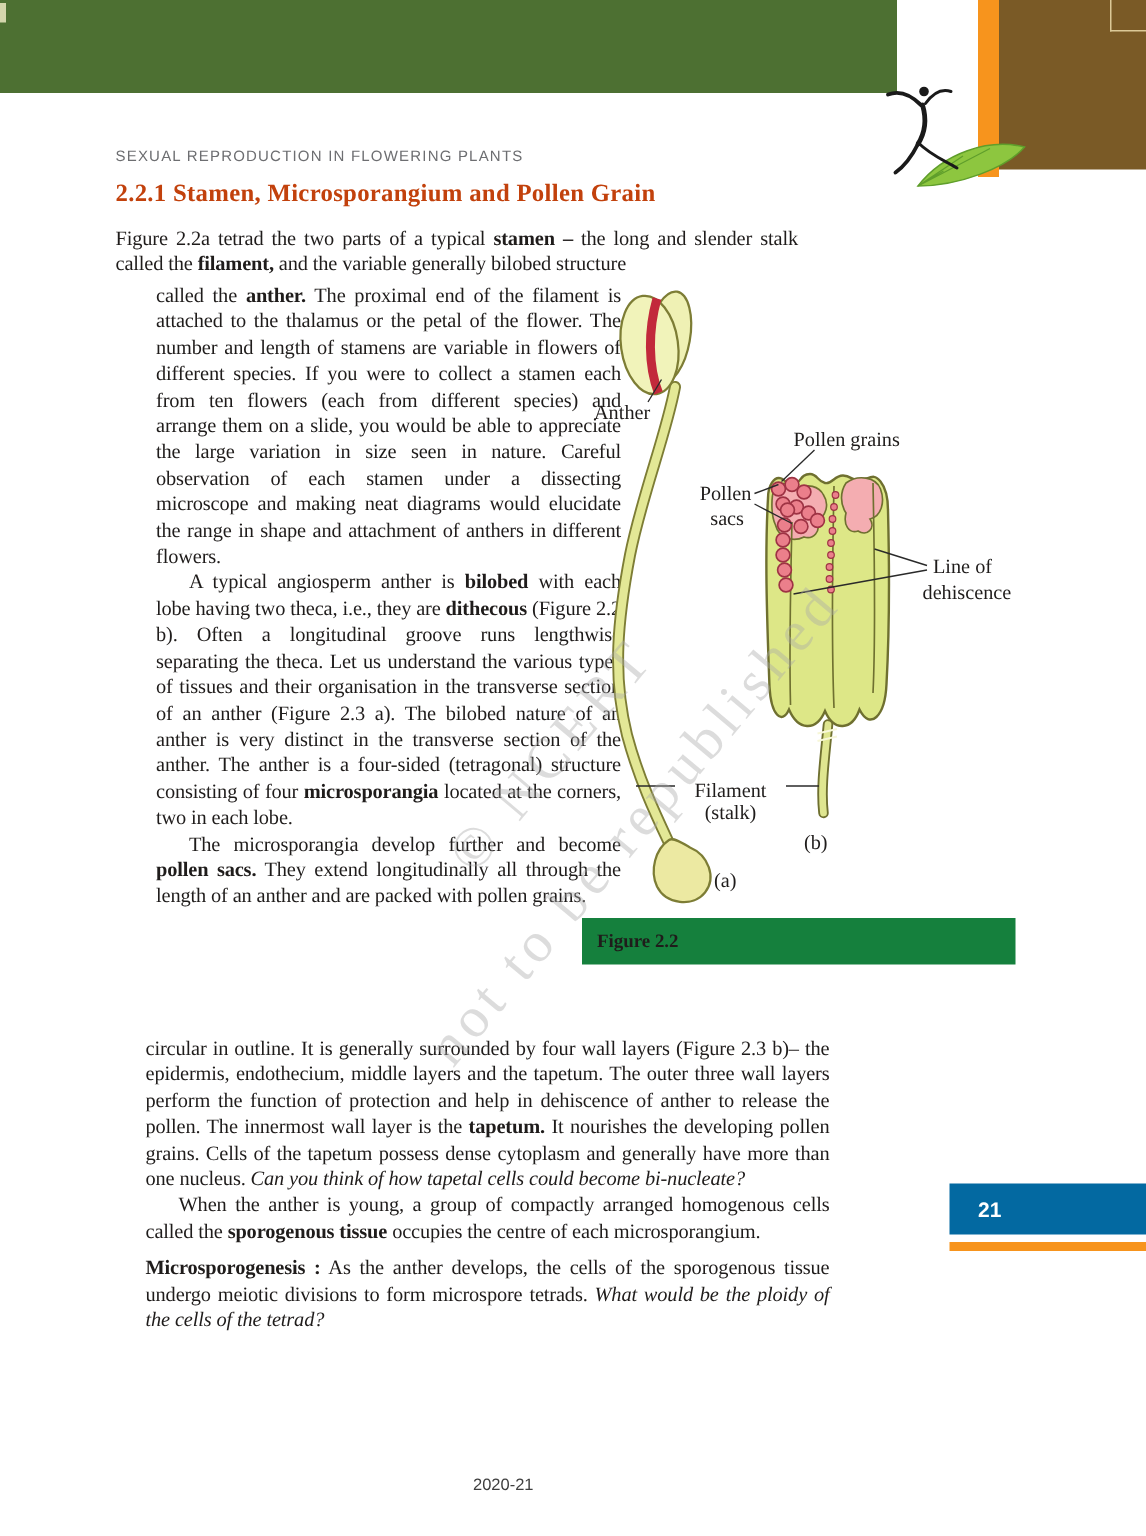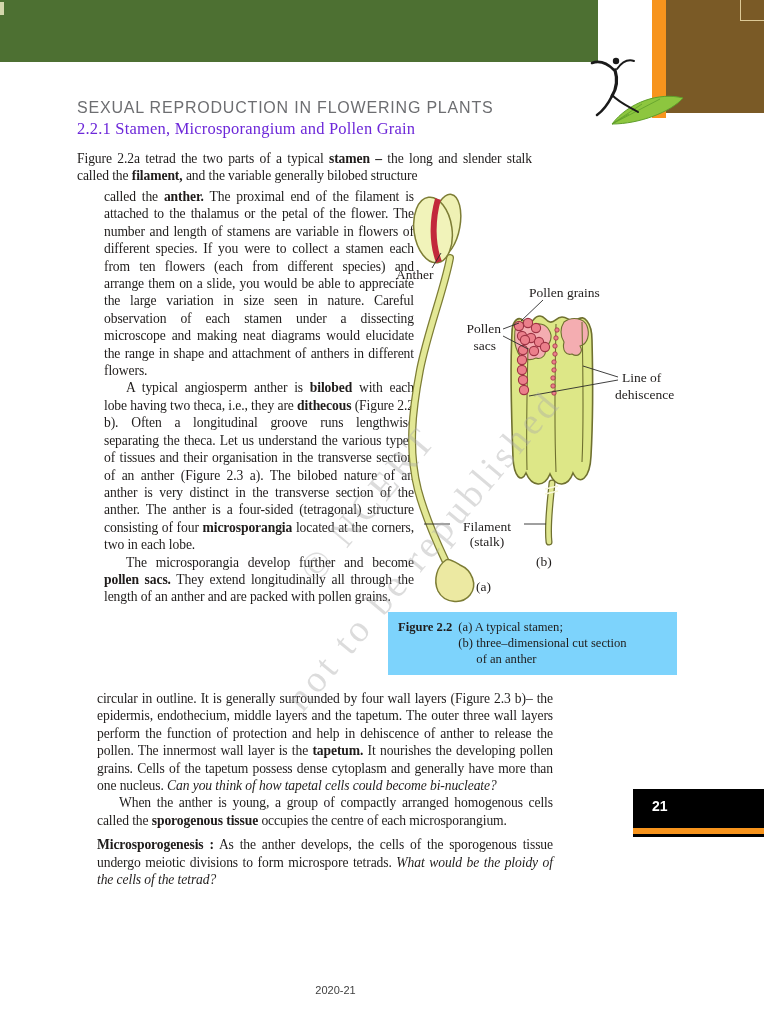--- a/index.html
+++ b/index.html
@@ -8,45 +8,45 @@
   
   .green-bar{position:absolute;left:0;top:0;width:598px;height:62px;background:#4d7032;}
   .green-notch{position:absolute;left:0;top:2px;width:4px;height:13px;background:#d4d6ac;}
   .orange-strip{position:absolute;left:652px;top:0;width:14px;height:118px;background:#f7941d;}
   .brown-block{position:absolute;left:666px;top:0;width:98px;height:113px;background:#7a5a26;}
   .brown-corner{position:absolute;left:74px;top:0;width:23px;height:20px;
                 border-left:1px solid #dcc997;border-bottom:1px solid #dcc997;}
   .logo{position:absolute;left:584px;top:54px;width:106px;height:78px;}
   
   .running-head{position:absolute;left:77px;top:99px;font-family:"Liberation Sans",sans-serif;
-                font-size:16px;letter-spacing:0.8px;color:#6d6e71;}
-  .section-heading{position:absolute;left:77px;top:119px;font-size:16.5px;font-weight:normal;
-                   color:#6d28d9;letter-spacing:0.2px;}
+                font-size:10px;letter-spacing:0.8px;color:#6d6e71;}
+  .section-heading{position:absolute;left:77px;top:119px;font-size:16.5px;font-weight:bold;
+                   color:#c2410c;letter-spacing:0.2px;}
   
   .para{font-size:13.6px;line-height:17.4px;color:#1f1c1b;text-align:justify;letter-spacing:-0.1px;}
   .p1a{position:absolute;left:77px;top:150px;width:455px;}
   .narrow-col{position:absolute;left:77px;top:188px;width:310px;margin-left:27px;}
   .full-cont{position:absolute;left:77px;top:690px;width:456px;margin-left:20px;}
   .indent{text-indent:22px;}
   .gap-above{margin-top:7px;}
   .b{font-weight:bold;}
   .i{font-style:italic;}
   
   .figure-box{position:absolute;left:388px;top:190px;width:302px;height:422px;}
-  .caption{position:absolute;left:388px;top:612px;width:289px;background:#7dd3fc;
+  .caption{position:absolute;left:388px;top:612px;width:289px;background:#15803d;
            box-sizing:border-box;padding:7px 8px 8px 10px;font-size:12.6px;line-height:16px;
            color:#1f1c1b;display:flex;}
   .caption .cap-label{font-weight:bold;white-space:nowrap;margin-right:6px;}
   .caption .cap-l3{margin-left:18px;}
   
   .watermark{position:absolute;left:115px;top:455px;width:560px;transform:rotate(-50deg);
              color:#a9a9a9;opacity:0.40;font-size:38px;letter-spacing:4px;text-align:center;
              line-height:72px;pointer-events:none;}
   
-  .pagebox{position:absolute;left:633px;top:789px;width:131px;height:48px;background:#000000;}
+  .pagebox{position:absolute;left:633px;top:789px;width:131px;height:34px;background:#0369a1;}
   .pagenum{font-family:"Liberation Sans",sans-serif;font-weight:bold;color:#ffffff;
            font-size:14px;padding:9px 0 0 19px;}
   .pagestrip{position:absolute;left:633px;top:828px;width:131px;height:6px;background:#f7941d;}
   
   .footer{position:absolute;left:0;top:984px;width:671px;text-align:center;
           font-family:"Liberation Sans",sans-serif;font-size:11px;color:#3f3f3f;}
   svg text{font-family:"Liberation Serif","DejaVu Serif",serif;fill:#1f1c1b;}
 </style>
 </head>
 <body>
@@ -157,25 +157,20 @@
       <text x="227" y="209" font-size="13.5">dehiscence</text>
       <text x="99" y="341" font-size="13.5" text-anchor="middle">Filament</text>
       <text x="99" y="356" font-size="13.5" text-anchor="middle">(stalk)</text>
       <text x="88" y="401" font-size="13.5">(a)</text>
       <text x="148" y="376" font-size="13.5">(b)</text>
     </svg>
   </div>
 
   <div class="caption">
     <div class="cap-label">Figure 2.2</div>
-    <div>
-      <div>(a) A typical stamen;</div>
-      <div>(b) three–dimensional cut section</div>
-      <div class="cap-l3">of an anther</div>
-    </div>
   </div>
 
   <div class="full-cont">
     <div class="para"><span>circular in outline.  It is generally surrounded by four wall layers (Figure 2.3 b)– the epidermis, endothecium, middle layers and the tapetum. The outer three wall layers perform the function of protection and help in dehiscence of anther to release the pollen.  The innermost wall layer is the </span><span class="b">tapetum.</span><span>  It nourishes the developing pollen grains. Cells of the tapetum possess dense cytoplasm and generally have more than one nucleus.  </span><span class="i">Can you think of how tapetal cells could become bi-nucleate?</span></div>
     <div class="para indent"><span>When the anther is young, a group of compactly arranged homogenous cells called the </span><span class="b">sporogenous tissue</span><span> occupies the centre of each microsporangium.</span></div>
     <div class="para gap-above"><span class="b">Microsporogenesis :</span><span> As the anther develops, the cells of the sporogenous tissue undergo meiotic divisions to form microspore tetrads.  </span><span class="i">What would be the ploidy of the cells of the tetrad?</span></div>
   </div>
 
   <div class="watermark">
     <div>© NCERT</div>

